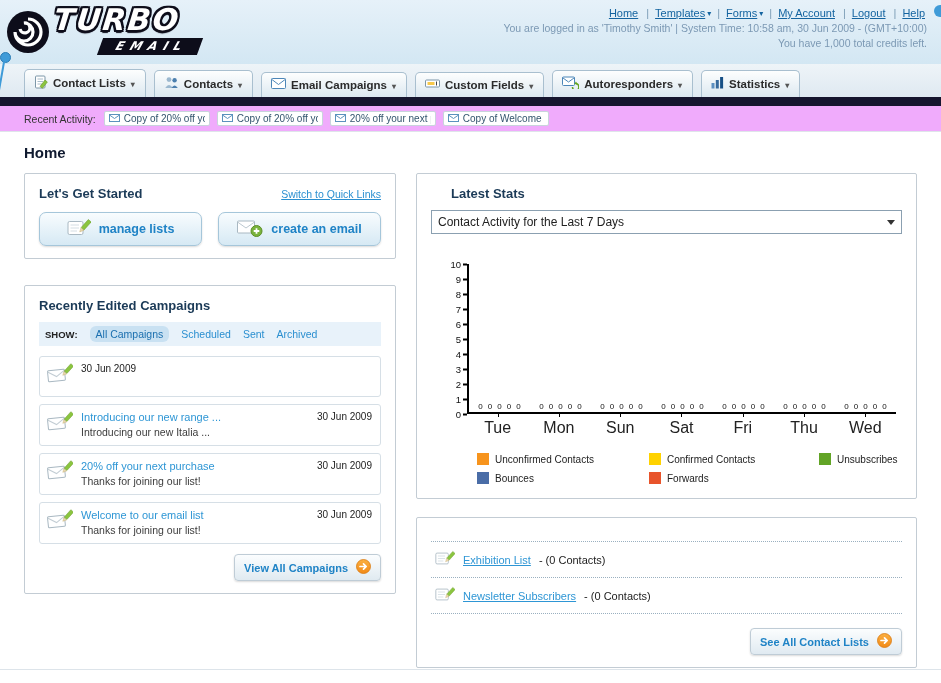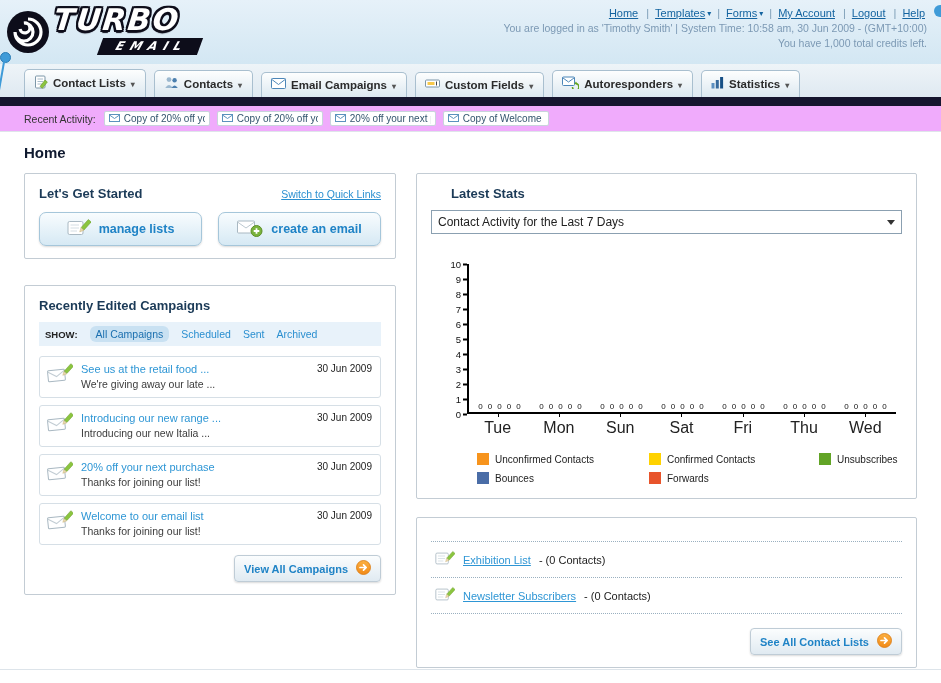--- a/index.html
+++ b/index.html
@@ -393,24 +393,20 @@
               <span><svg width="26" height="22" viewBox="0 0 26 22">
                   <g transform="rotate(-6 10 13)">
                     <rect x="1" y="7" width="17" height="11" rx="1" fill="#fff" stroke="#a9b8c2"></rect>
                     <path d="M1 8 L9.5 13.5 L18 8" fill="none" stroke="#c3cdd4"></path>
                   </g>
                   <g transform="rotate(42 20 8)">
                     <rect x="18" y="0" width="3.6" height="10" fill="#8bc53f" stroke="#6d9c2e" stroke-width="0.5"></rect>
                     <polygon points="18,10.5 21.6,10.5 19.8,14" fill="#edd9ad" stroke="#c9b583" stroke-width="0.5"></polygon>
                   </g>
                 </svg></span>
-              <div class="camp-text">
-                <a class="camp-title">See us at the retail food ...</a>
-                <div class="camp-sub">We're giving away our late ...</div>
-              </div>
               <span class="camp-date">30 Jun 2009</span>
             </div>
 
             <div class="campaign-item">
               <span><svg width="26" height="22" viewBox="0 0 26 22">
                   <g transform="rotate(-6 10 13)">
                     <rect x="1" y="7" width="17" height="11" rx="1" fill="#fff" stroke="#a9b8c2"></rect>
                     <path d="M1 8 L9.5 13.5 L18 8" fill="none" stroke="#c3cdd4"></path>
                   </g>
                   <g transform="rotate(42 20 8)">

